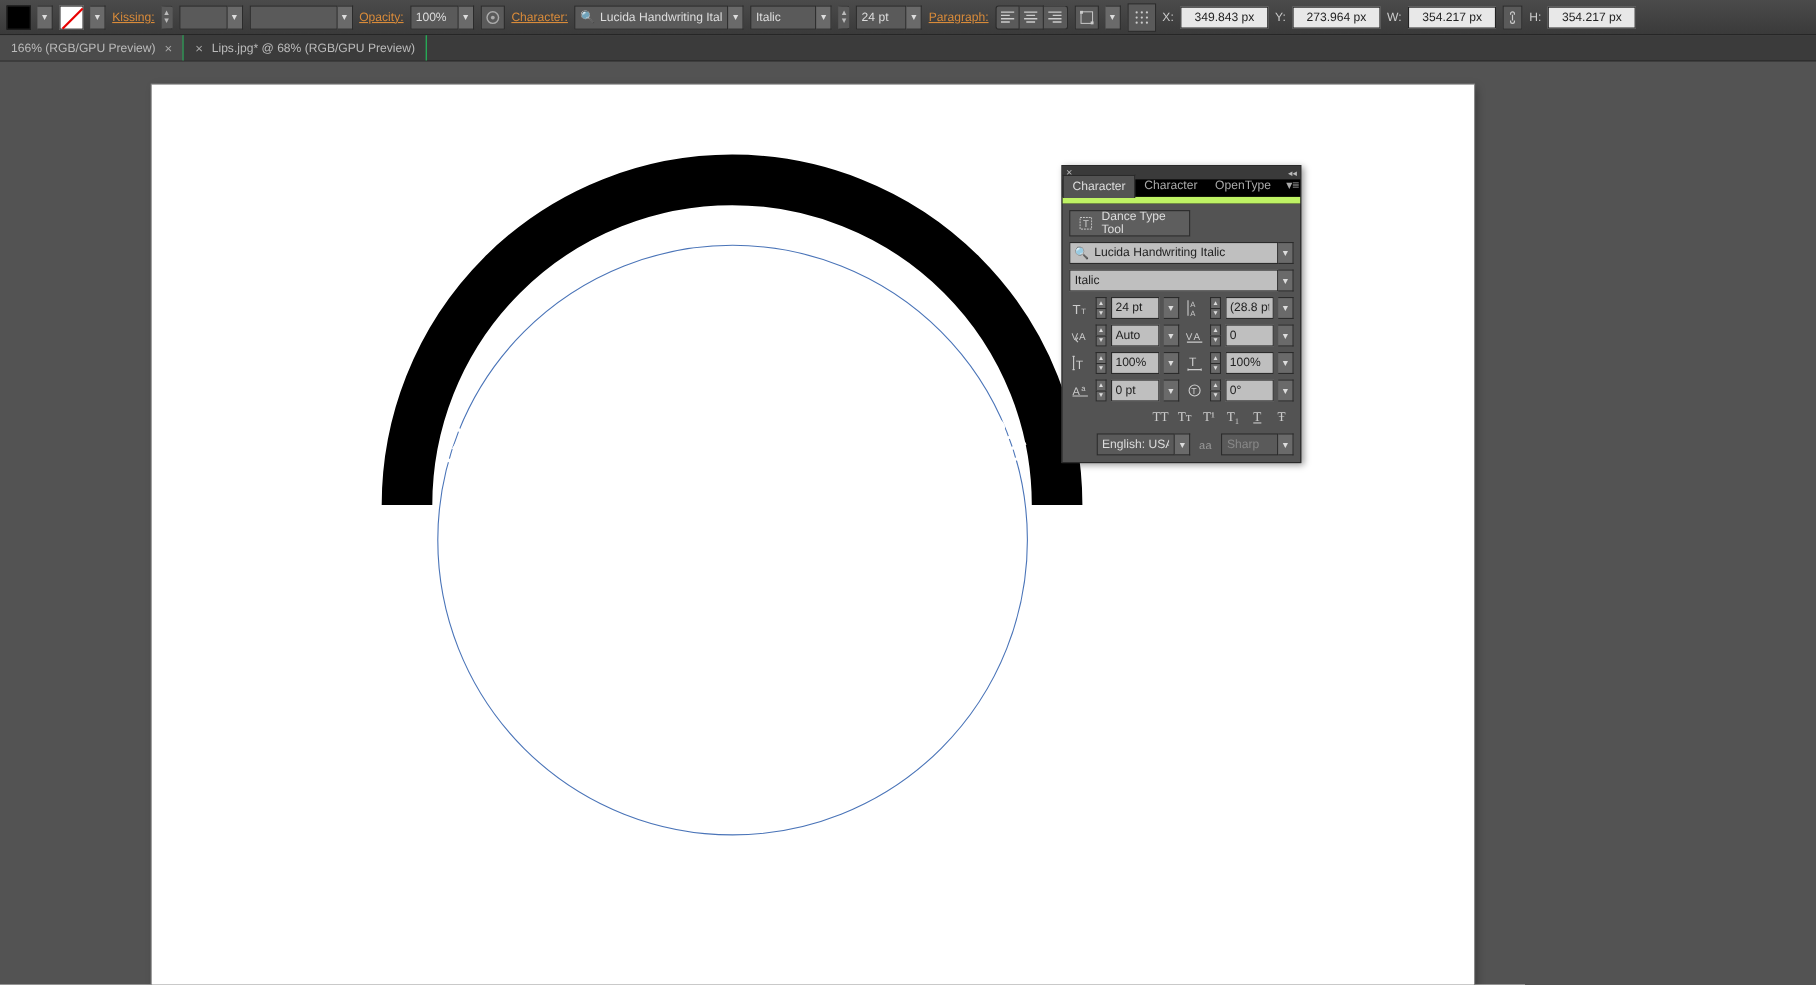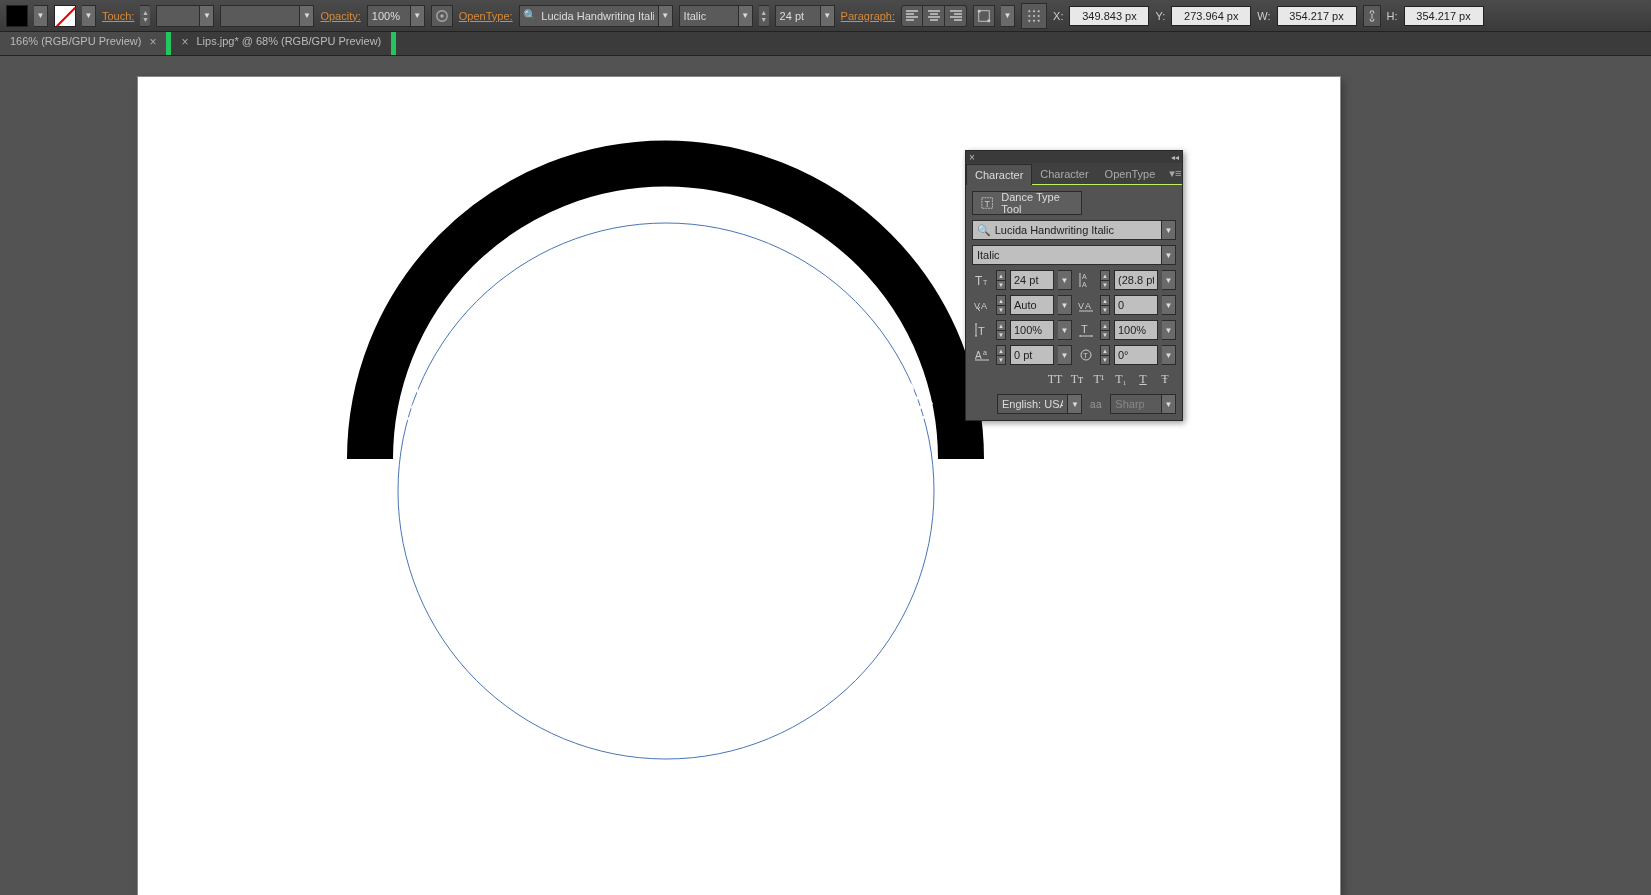--- a/index.html
+++ b/index.html
@@ -44,21 +44,21 @@
   .align-grp .sq-btn + .sq-btn { border-left:none; }
   .dim-lbl { color:#ccc; font-size:11px; }
   .dim-field { background:#e8e8e8; border:1px solid #222; height:20px; padding:0 4px; display:flex; align-items:center; }
   .dim-field input { background:transparent; border:none; font-size:11px; color:#222; width:70px; text-align:center; outline:none; }
 
   
   .doc-tabs {
     height: 24px; width:100%; background:#3b3b3b; border-bottom:1px solid #222;
     display:flex; align-items:stretch; font-size:11px; color:#bbb;
   }
-  .doc-tab { display:flex; gap:8px; padding:3px 10px; border-right:5px solid #22c55e; background:#4b4b4b; }
+  .doc-tab { display:flex; align-items:center; gap:8px; padding:3px 10px; border-right:1px solid #22c55e; background:#4b4b4b; }
   .doc-tab.inactive{ background:#3b3b3b; }
   .tab-close { color:#aaa; font-size:12px; cursor:pointer; }
 
   
   .workspace { position:absolute; left:0; top:56px; right:0; bottom:0; background:#535353; }
   .artboard {
     position:absolute; left:138px; top:21px; width:1202px; height:820px;
     background:#fff; box-shadow:0 0 0 1px #888, 3px 3px 8px rgba(0,0,0,.35);
   }
   .curved-text-svg text { font-family:"Lucida Handwriting","Brush Script MT",cursive; font-style:italic; fill:#fff; font-size:32px; letter-spacing:1px; }
@@ -68,21 +68,21 @@
     position:absolute; left:965px; top:94px; width:218px;
     background:#535353; border:1px solid #2a2a2a; box-shadow:2px 2px 6px rgba(0,0,0,.4);
     font-size:11px; color:#ccc;
   }
   .panel-titlebar {
     height:12px; background:#3a3a3a; display:flex; align-items:center; justify-content:space-between; padding:0 3px;
   }
   .panel-close { font-size:10px; color:#bbb; }
   .panel-collapse { font-size:8px; color:#bbb; }
   .panel-tabs {
-    display:flex; background:#404040; height:22px; align-items:flex-end; border-bottom:1px solid #bef264;
+    display:flex; background:#000000; height:22px; align-items:flex-end; border-bottom:6px solid #bef264;
   }
   .ptab { padding:4px 8px; font-size:11px; color:#aaa; }
   .ptab.active { background:#535353; color:#ddd; border-top:1px solid #2a2a2a; border-left:1px solid #2a2a2a; border-right:1px solid #2a2a2a; position:relative; top:1px; }
   .panel-menu { margin-left:auto; padding:4px 6px; color:#aaa; font-size:11px; }
   .panel-body { padding:6px; display:flex; flex-direction:column; gap:5px; }
   .touch-btn {
     height:24px; border:1px solid #2b2b2b; background:#5e5e5e;
     display:flex; align-items:center; gap:8px; padding:0 8px; color:#ddd;
     width:110px;
   }
@@ -113,21 +113,21 @@
 </style>
 </head>
 <body>
 
 <div class="ctrl-bar">
   <div class="fill-swatch"></div>
   <div class="combo-arrow">▼</div>
   <div class="stroke-swatch"></div>
   <div class="combo-arrow">▼</div>
 
-  <span class="lbl">Touch:</span>
+  <span class="lbl">Kissing:</span>
   <div class="stepper">
     <div class="stepper-btn">▲<br>▼</div>
   </div>
   <div class="combo">
     <div class="field" style="width:44px">
         <input value="" style="">
       </div>
     <div class="combo-arrow">▼</div>
   </div>
   <div class="combo">
@@ -145,21 +145,21 @@
     <div class="combo-arrow">▼</div>
   </div>
 
   <div class="sq-btn">
     <svg viewBox="0 0 16 16">
         <circle cx="8" cy="8" r="6" fill="none" stroke="#aaa" stroke-width="1.5"></circle>
         <circle cx="8" cy="8" r="2" fill="#aaa"></circle>
       </svg>
   </div>
 
-  <span class="lbl">OpenType:</span>
+  <span class="lbl">Character:</span>
   <div class="combo">
     <div class="field" style="width:140px">
       <span class="search-ico" style="color:#aaa;margin-right:4px">🔍</span>
       <input value="Lucida Handwriting Italic" style="">
     </div>
     <div class="combo-arrow">▼</div>
   </div>
   <div class="combo">
     <div class="field" style="width:60px">
         <input value="Italic" style="">

